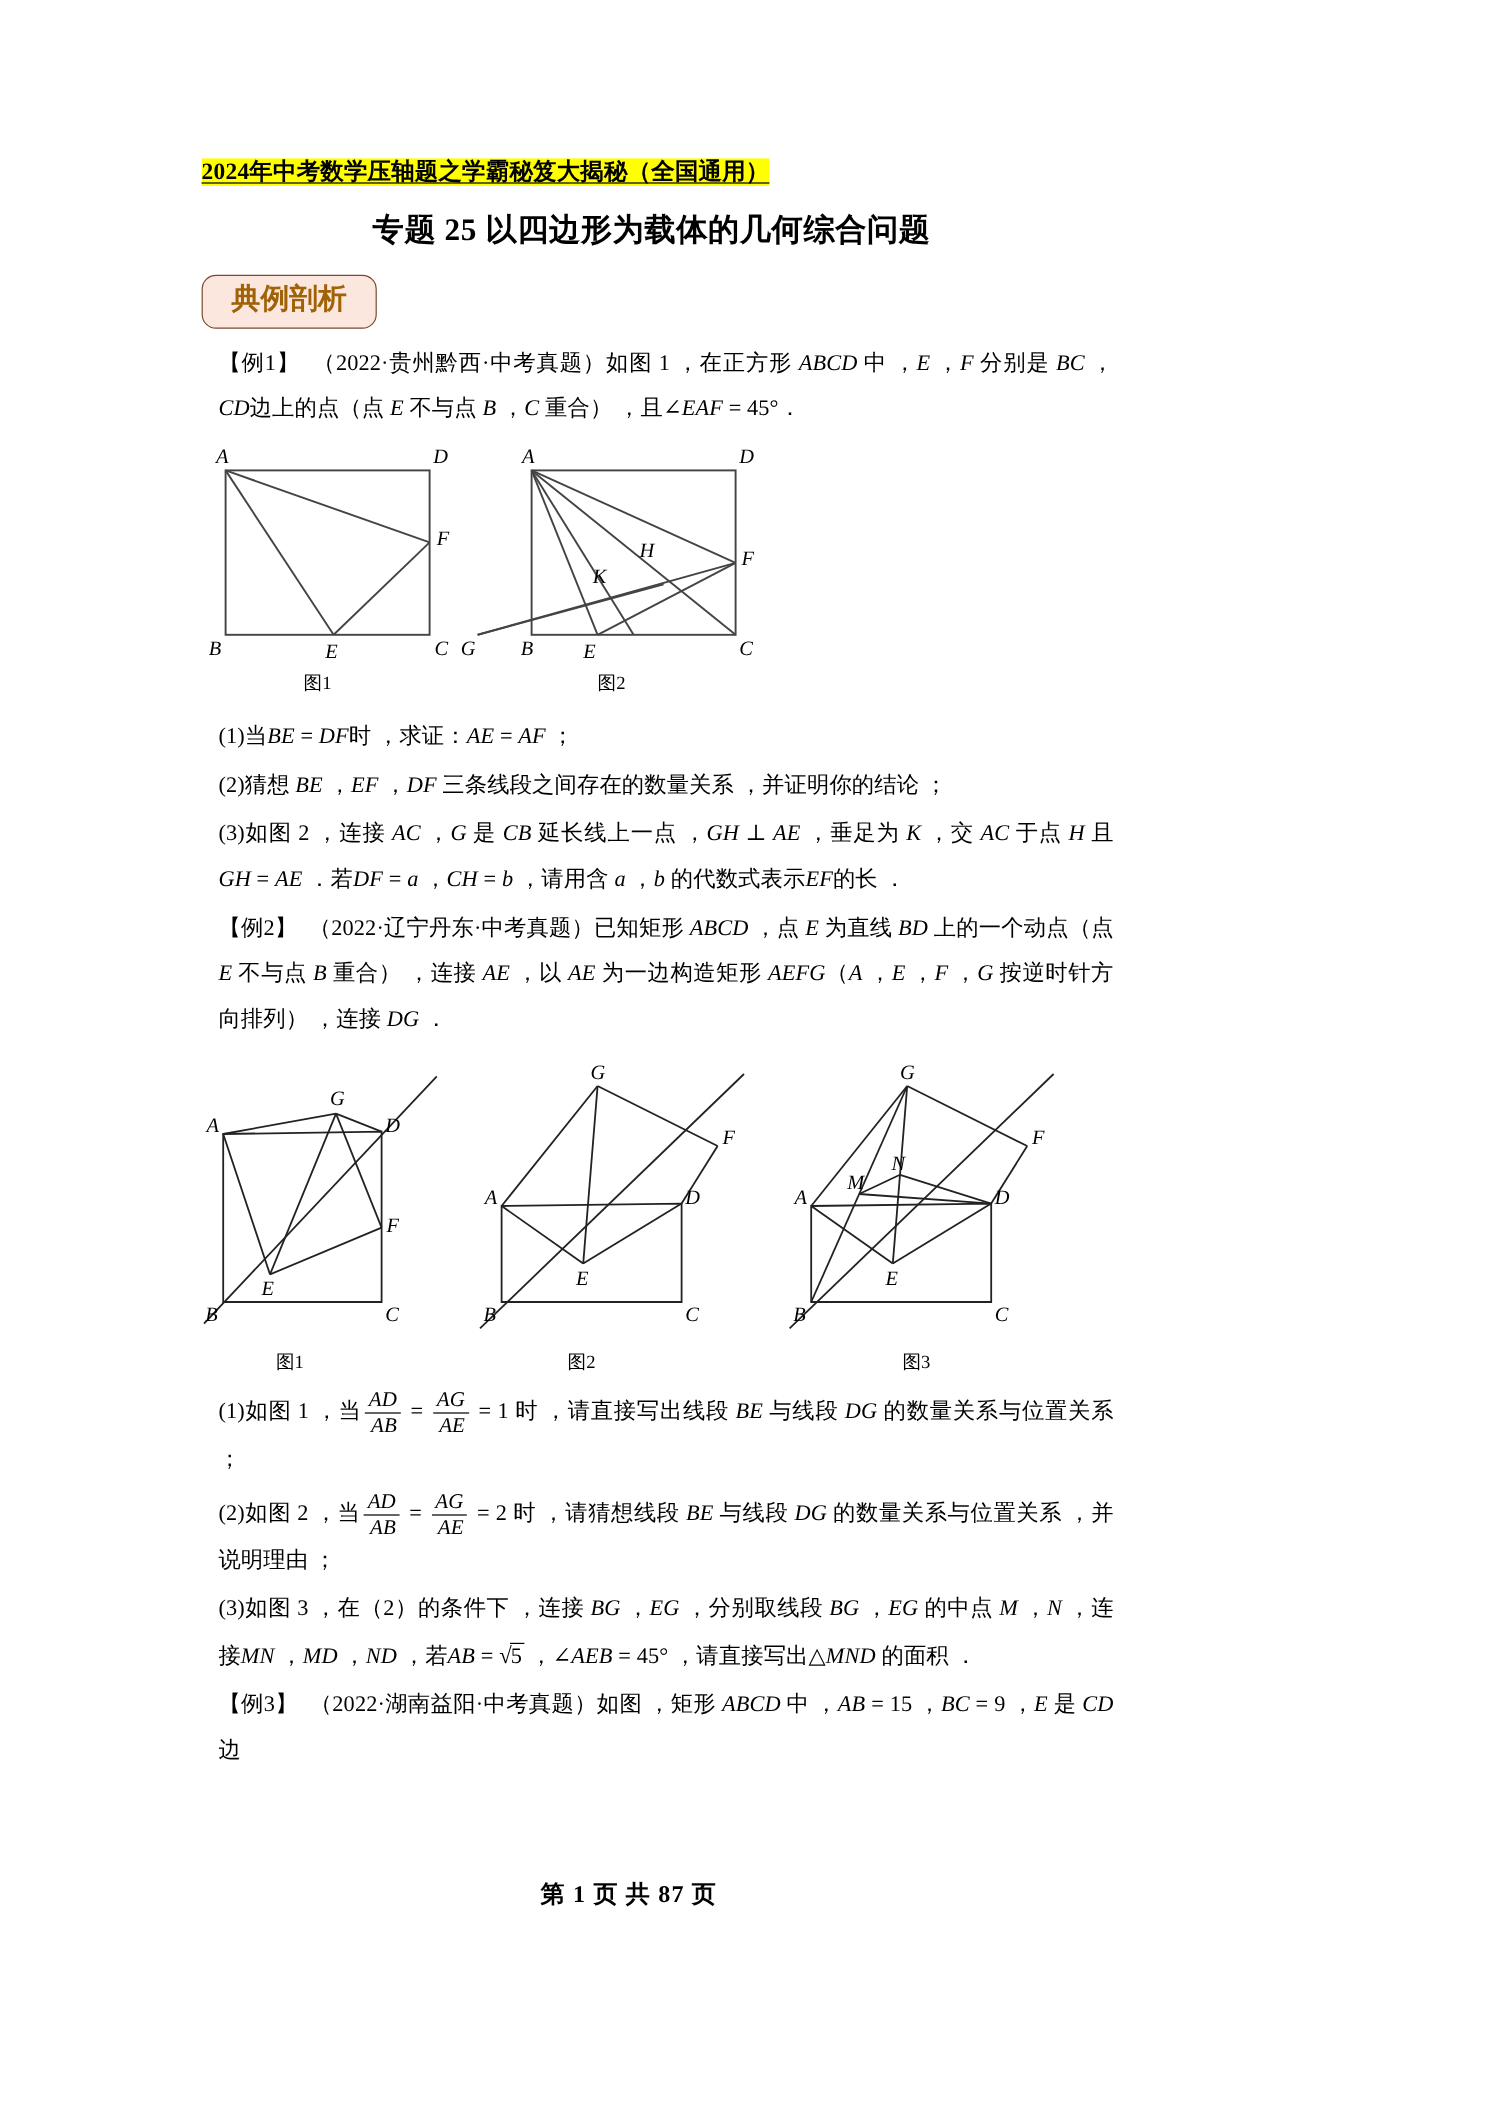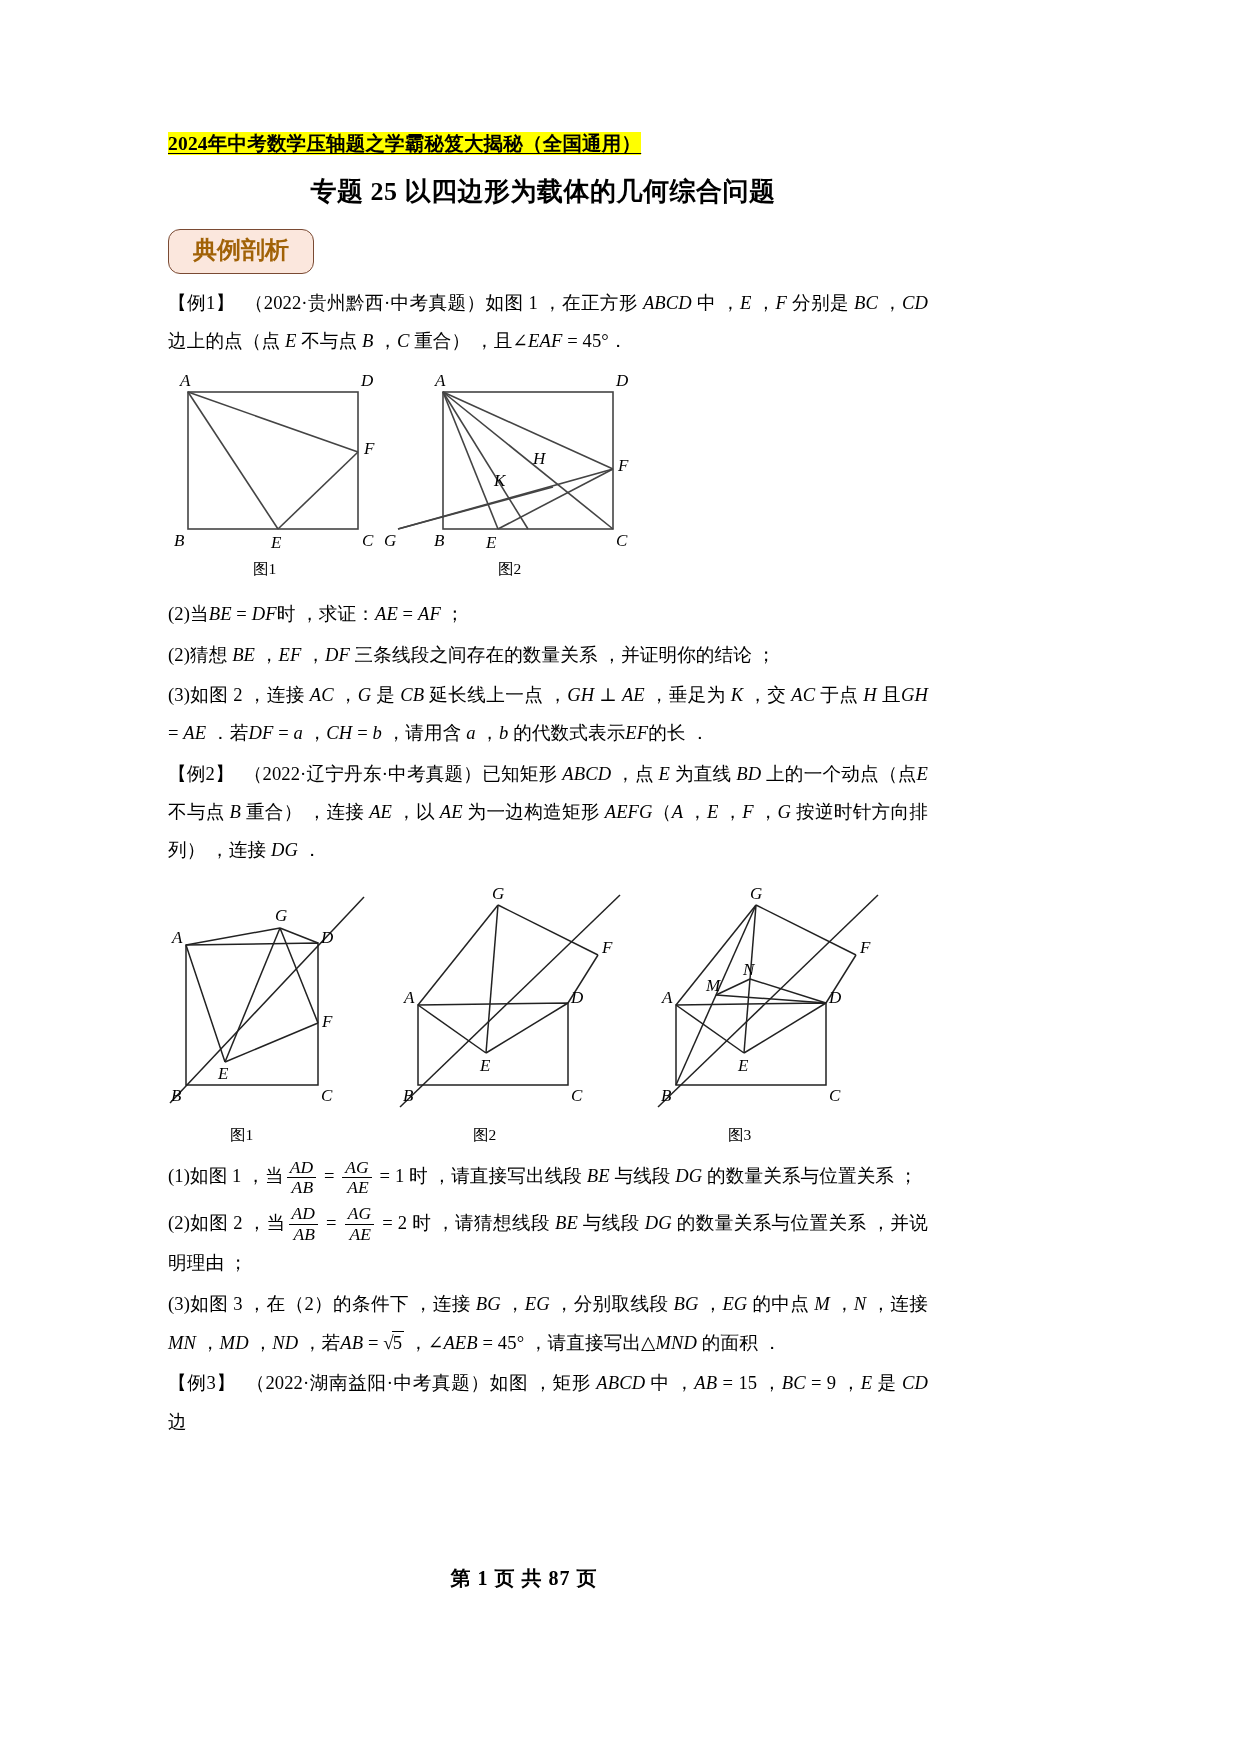--- a/index.html
+++ b/index.html
@@ -70,20 +70,21 @@
     font-family: "Liberation Serif", "DejaVu Serif", serif;
   }
 
   
   .para {
     font-size: 18.6px;
     line-height: 2.06;
     margin-top: 10px;
     text-align: justify;
     letter-spacing: 0.1px;
+    margin-left: 14px;
   }
   .para.tight { margin-top: 2px; }
   .it { font-style: italic; font-family: "Liberation Serif", "DejaVu Serif", serif; }
 
   .frac {
     display: inline-block;
     vertical-align: -0.62em;
     text-align: right;
     font-style: italic;
     line-height: 1.12;
@@ -195,21 +196,21 @@
           <text x="448" y="172">C</text>
         </g>
       </svg>
       <div class="figcaps">
         <span class="figcap" style="left:85px;">图1</span>
         <span class="figcap" style="left:330px;">图2</span>
       </div>
     </div>
 
     <div class="para">
-      <span>(2)当</span><span class="it">BE</span><span> = </span><span class="it">DF</span><span>时 ，求证：</span><span class="it">AE</span><span> = </span><span class="it">AF</span><span> ；</span>
+      <span>(1)当</span><span class="it">BE</span><span> = </span><span class="it">DF</span><span>时 ，求证：</span><span class="it">AE</span><span> = </span><span class="it">AF</span><span> ；</span>
     </div>
 
     <div class="para tight">
       <span>(2)猜想 </span><span class="it">BE</span><span> ，</span><span class="it">EF</span><span> ，</span><span class="it">DF</span><span> 三条线段之间存在的数量关系 ，并证明你的结论 ；</span>
     </div>
 
     <div class="para tight">
       <span>(3)如图 2 ，连接 </span><span class="it">AC</span><span> ，</span><span class="it">G</span><span> 是 </span><span class="it">CB</span><span> 延长线上一点 ，</span><span class="it">GH</span><span> ⊥ </span><span class="it">AE</span><span> ，垂足为 </span><span class="it">K</span><span> ，交 </span><span class="it">AC</span><span> 于点 </span><span class="it">H</span><span> 且</span><span class="it">GH</span><span> = </span><span class="it">AE</span><span> ．若</span><span class="it">DF</span><span> = </span><span class="it">a</span><span> ，</span><span class="it">CH</span><span> = </span><span class="it">b</span><span> ，请用含 </span><span class="it">a</span><span> ，</span><span class="it">b</span><span> 的代数式表示</span><span class="it">EF</span><span>的长 ．</span>
     </div>
 
@@ -285,21 +286,21 @@
           <text x="661" y="118">D</text>
           <text x="692" y="68">F</text>
           <text x="570" y="186">E</text>
           <text x="493" y="216">B</text>
           <text x="661" y="216">C</text>
         </g>
       </svg>
       <div class="figcaps">
         <span class="figcap" style="left:62px;">图1</span>
         <span class="figcap" style="left:305px;">图2</span>
-        <span class="figcap" style="left:560px;">图3</span>
+        <span class="figcap" style="left:584px;">图3</span>
       </div>
     </div>
 
     <div class="para" style="margin-top:6px;">
       <span>(1)如图 1 ，当</span><span class="frac"><span class="num">AD</span><span class="den">AB</span></span><span> = </span><span class="frac"><span class="num">AG</span><span class="den">AE</span></span><span> = 1 时 ，请直接写出线段 </span><span class="it">BE</span><span> 与线段 </span><span class="it">DG</span><span> 的数量关系与位置关系 ；</span>
     </div>
 
     <div class="para" style="margin-top:6px;">
       <span>(2)如图 2 ，当</span><span class="frac"><span class="num">AD</span><span class="den">AB</span></span><span> = </span><span class="frac"><span class="num">AG</span><span class="den">AE</span></span><span> = 2 时 ，请猜想线段 </span><span class="it">BE</span><span> 与线段 </span><span class="it">DG</span><span> 的数量关系与位置关系 ，并说</span><span>明理由 ；</span>
     </div>

